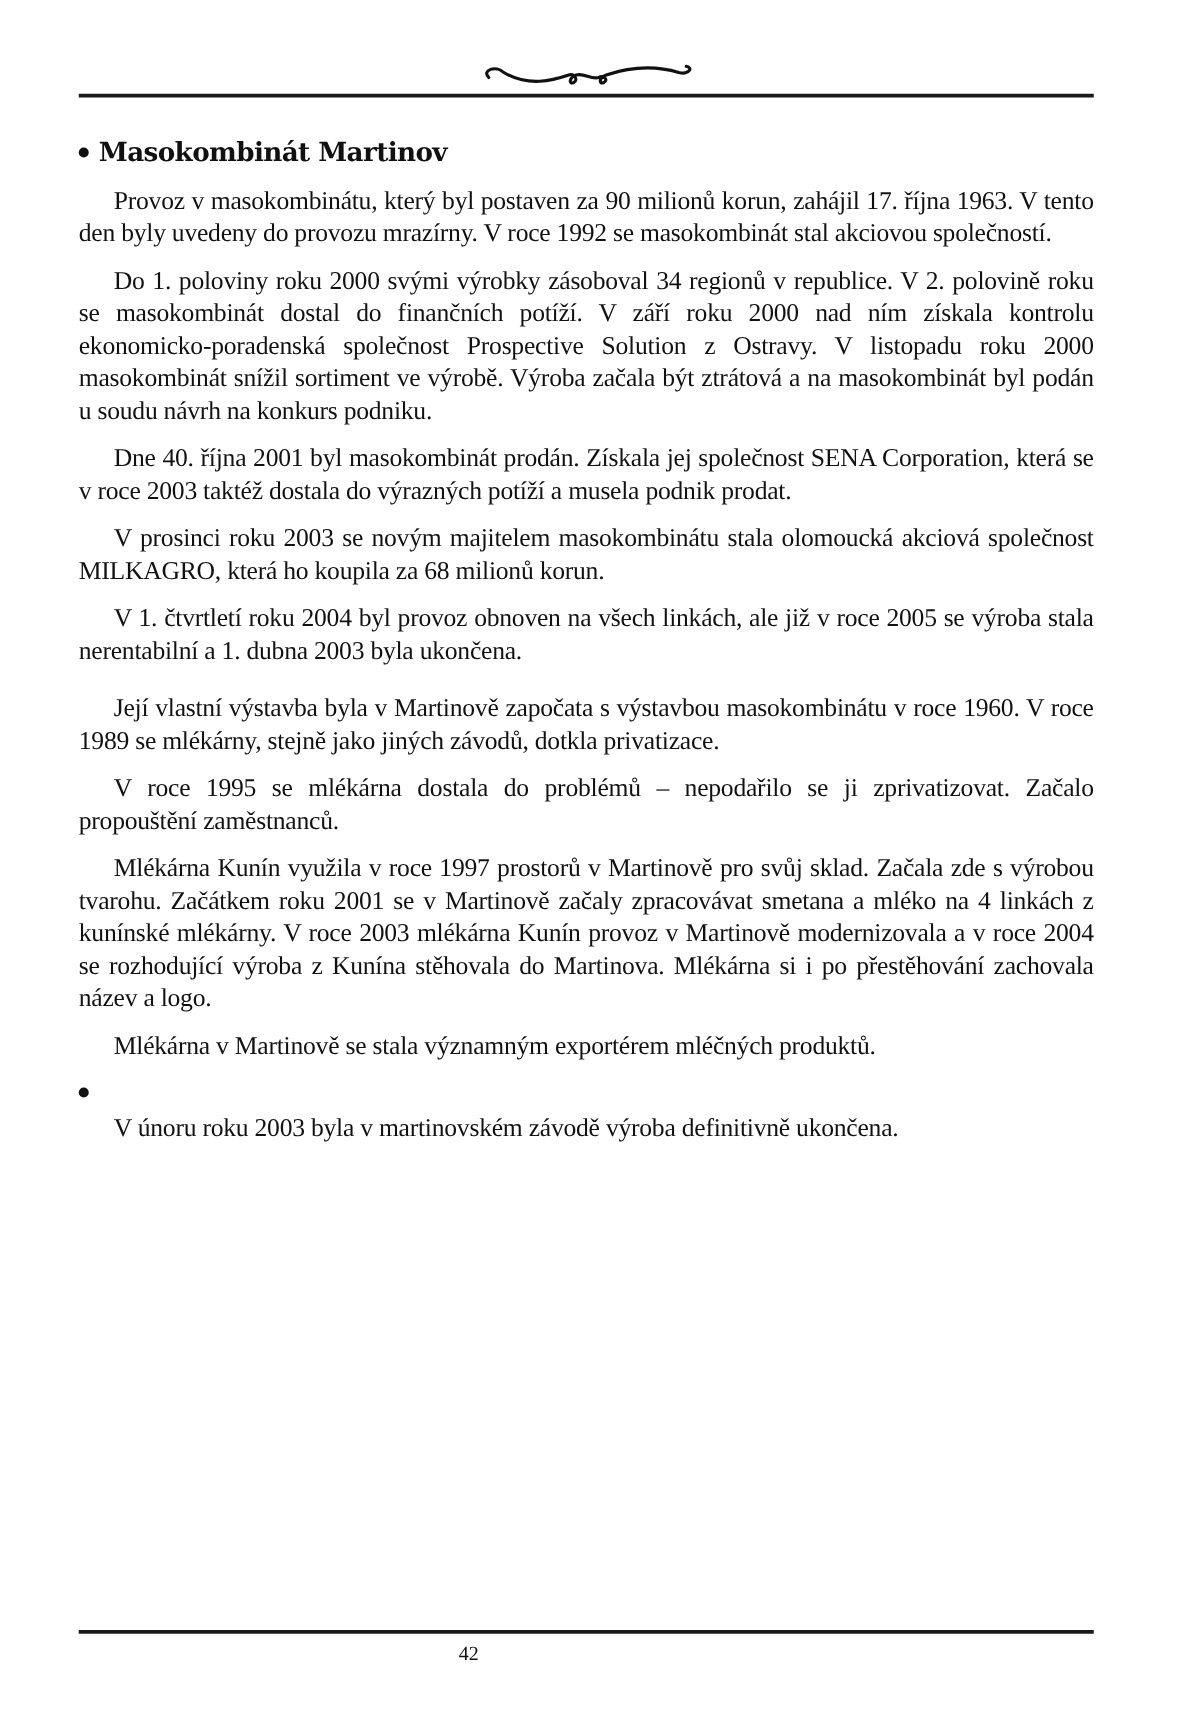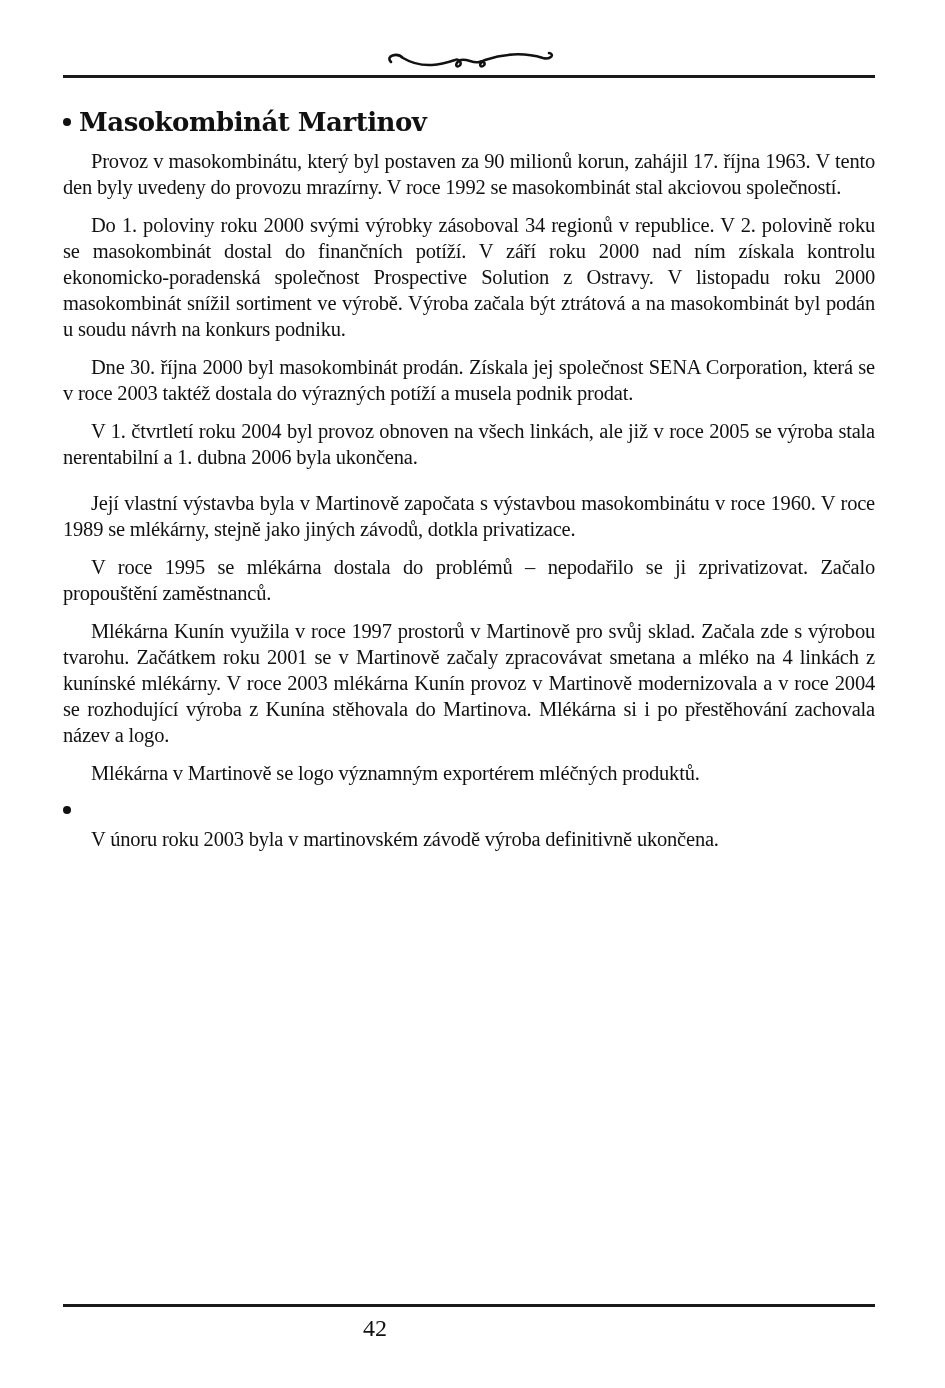--- a/index.html
+++ b/index.html
@@ -3,53 +3,54 @@
   <meta charset="utf-8">
   <style>
     html, body { margin: 0; padding: 0; background: #ffffff; }
     body { width: 945px; height: 1388px; position: relative; overflow: hidden; color: #111; }
     .ornament { position: absolute; left: 0; width: 945px; top: 50px; text-align: center; height: 24px; }
     .ornament svg { display: inline-block; }
     .rule { position: absolute; left: 63px; width: 812px; height: 3px; background: #1a1a1a; }
     .rule.top { top: 75px; }
     .rule.bottom { top: 1304px; }
     .content { position: absolute; left: 63px; top: 108px; width: 812px; }
-    .heading { font-family: "DejaVu Serif", serif; font-weight: bold; font-size: 26px; letter-spacing: -0.5px; margin: 0 0 12px 0; line-height: 28px; display: flex; align-items: center; text-align: center; }
+    .heading { font-family: "DejaVu Serif", serif; font-weight: bold; font-size: 21px; letter-spacing: -0.5px; margin: 0 0 12px 0; line-height: 28px; display: flex; align-items: center; text-align: center; }
     .heading .bullet { display: inline-block; width: 8px; height: 8px; border-radius: 50%; background: #111; margin-right: 8px; }
     .para { font-family: "Liberation Serif", serif; font-size: 20.5px; line-height: 26px; text-align: justify; text-indent: 28px; margin: 0 0 12px 0; letter-spacing: -0.2px; }
     .section { margin-bottom: 20px; }
-    .page-number { position: absolute; left: 0; width: 750px; top: 1315px; text-align: center; font-family: "Liberation Serif", serif; font-size: 24px; }
+    .page-number { position: absolute; left: 0; width: 750px; top: 1315px; text-align: center; font-family: "Liberation Serif", serif; font-size: 16px; }
   </style>
 </head>
 <body>
 
 <div class="ornament">
   <svg width="180" height="22" viewBox="0 0 180 22">
     <path d="M8 12 C 2 6, 14 2, 20 8 C 40 20, 60 14, 72 10 C 76 8, 80 14, 76 16 C 72 18, 72 12, 78 10 C 84 8, 90 14, 96 12 C 100 10, 104 14, 100 16 C 96 18, 96 12, 102 10 C 120 4, 140 2, 160 8 C 168 10, 172 4, 166 3" fill="none" stroke="#111" stroke-width="2.5" stroke-linecap="round"></path>
   </svg>
 </div>
 <div class="rule top"></div>
 
 <div class="content">
   <div class="section">
     <div class="heading">
       <span class="bullet"></span>
       <span>Masokombinát Martinov</span>
     </div>
     <p class="para">Provoz v masokombinátu, který byl postaven za 90 milionů korun, zahájil 17. října 1963. V tento den byly uvedeny do provozu mrazírny. V roce 1992 se masokombinát stal akciovou společností.</p>
     <p class="para">Do 1. poloviny roku 2000 svými výrobky zásoboval 34 regionů v republice. V 2. polovině roku se masokombinát dostal do finančních potíží. V září roku 2000 nad ním získala kontrolu ekonomicko-poradenská společnost Prospective Solution z Ostravy. V listopadu roku 2000 masokombinát snížil sortiment ve výrobě. Výroba začala být ztrátová a na masokombinát byl podán u soudu návrh na konkurs podniku.</p>
-    <p class="para">Dne 30. října 2000 byl masokombinát prodán. Získala jej společnost SENA Corporation, která se v roce 2003 taktéž dostala do výrazných potíží a musela podnik prodat.</p>
-    <p class="para">V 1. čtvrtletí roku 2004 byl provoz obnoven na všech linkách, ale již v roce 2005 se výroba stala nerentabilní a 1. dubna 2006 byla ukončena.</p>
+    <p class="para">Dne 40. října 2001 byl masokombinát prodán. Získala jej společnost SENA Corporation, která se v roce 2003 taktéž dostala do výrazných potíží a musela podnik prodat.</p>
+    <p class="para">V prosinci roku 2003 se novým majitelem masokombinátu stala olomoucká akciová společnost MILKAGRO, která ho koupila za 68 milionů korun.</p>
+    <p class="para">V 1. čtvrtletí roku 2004 byl provoz obnoven na všech linkách, ale již v roce 2005 se výroba stala nerentabilní a 1. dubna 2003 byla ukončena.</p>
   </div>
 
   <div class="section">
     <p class="para">Její vlastní výstavba byla v Martinově započata s výstavbou masokombinátu v roce 1960. V roce 1989 se mlékárny, stejně jako jiných závodů, dotkla privatizace.</p>
     <p class="para">V roce 1995 se mlékárna dostala do problémů – nepodařilo se ji zprivatizovat. Začalo propouštění zaměstnanců.</p>
     <p class="para">Mlékárna Kunín využila v roce 1997 prostorů v Martinově pro svůj sklad. Začala zde s výrobou tvarohu. Začátkem roku 2001 se v Martinově začaly zpracovávat smetana a mléko na 4 linkách z kunínské mlékárny. V roce 2003 mlékárna Kunín provoz v Martinově modernizovala a v roce 2004 se rozhodující výroba z Kunína stěhovala do Martinova. Mlékárna si i po přestěhování zachovala název a logo.</p>
-    <p class="para">Mlékárna v Martinově se logo významným exportérem mléčných produktů.</p>
+    <p class="para">Mlékárna v Martinově se stala významným exportérem mléčných produktů.</p>
   </div>
 
   <div class="section">
     <div class="heading">
       <span class="bullet"></span>
     </div>
     <p class="para">V únoru roku 2003 byla v martinovském závodě výroba definitivně ukončena.</p>
   </div>
 </div>
 

